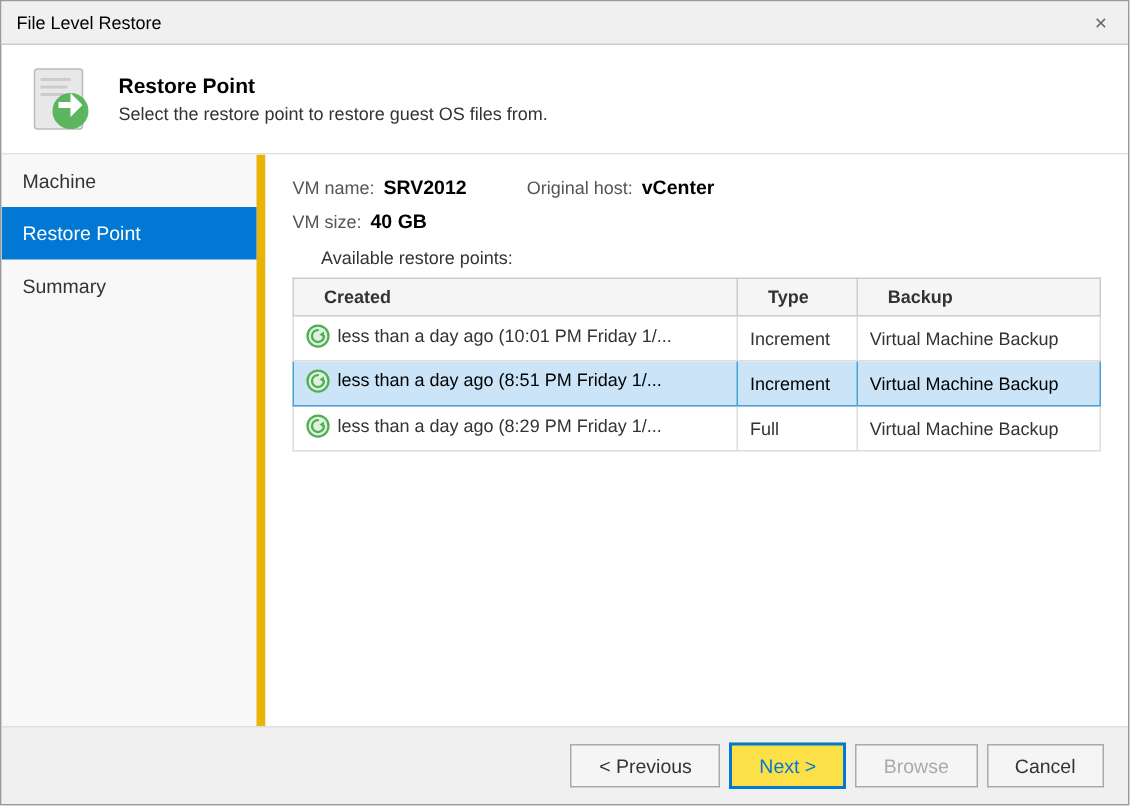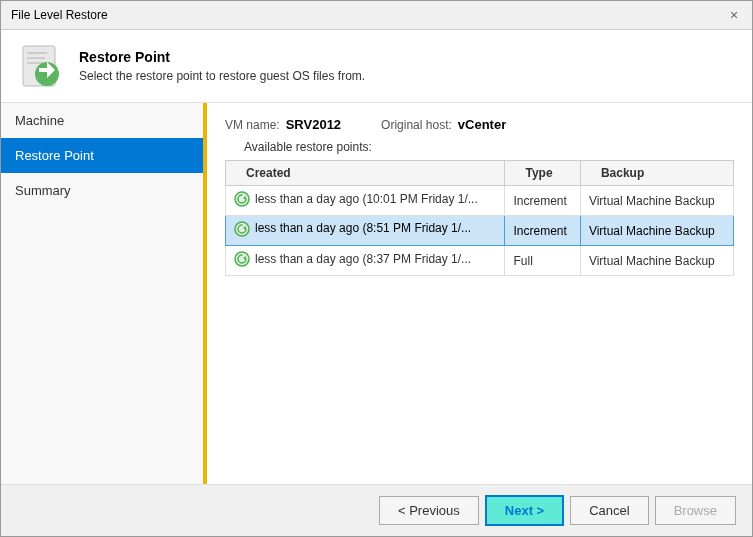--- a/index.html
+++ b/index.html
@@ -79,23 +79,23 @@
     .header-text p {
       font-size: 12px;
       color: #333;
     }
     .content-area {
       display: flex;
       flex: 1;
       overflow: hidden;
     }
     .sidebar {
-      width: 206px;
+      width: 176px;
       background: #f8f8f8;
-      border-right: 4px solid #eab308;
+      border-right: 6px solid #eab308;
       flex-shrink: 0;
     }
     .sidebar-item {
       padding: 10px 14px;
       cursor: pointer;
       color: #333;
       font-size: 13px;
     }
     .sidebar-item.active {
       background: #0078d4;
@@ -172,24 +172,24 @@
     .btn {
       padding: 6px 18px;
       font-size: 13px;
       cursor: pointer;
       border: 1px solid #aaa;
       background: #f5f5f5;
       color: #333;
       min-width: 75px;
     }
     .btn-primary {
-      background: #5eead4;
+      background: #fde047;
       border: 2px solid #0078d4;
       color: #0078d4;
-      font-weight: 700;
+      font-weight: 400;
       text-align: center;
     }
     .btn:disabled {
       color: #aaa;
       cursor: default;
     }
   </style>
 </head>
 <body>
 
@@ -236,20 +236,26 @@
           <div class="vm-info-block">
             <span class="vm-info-label">VM name:</span>
             <span class="vm-info-value">SRV2012</span>
           </div>
           <div class="vm-info-block">
             <span class="vm-info-label">Original host:</span>
             <span class="vm-info-value">vCenter</span>
           </div>
         </div>
 
+        <div class="vm-info vm-size-row">
+          <div class="vm-info-block">
+            <span class="vm-info-label">VM size:</span>
+            <span class="vm-info-value">40 GB</span>
+          </div>
+        </div>
 
         <div class="available-label">Available restore points:</div>
 
         <table class="restore-table">
           <thead>
             <tr>
               <th>Created</th>
               <th>Type</th>
               <th>Backup</th>
             </tr>
@@ -279,30 +285,30 @@
                 <td>Increment</td>
                 <td>Virtual Machine Backup</td>
               </tr>
               <tr>
                 <td><span style="display: inline-flex; align-items: center; gap: 5px;">
                     <svg width="16" height="16" viewBox="0 0 16 16">
                       <circle cx="8" cy="8" r="7" fill="#e0f0e0" stroke="#4caf50" stroke-width="1.5"></circle>
                       <path d="M8 4 A4 4 0 1 0 12 8" fill="none" stroke="#4caf50" stroke-width="1.5" stroke-linecap="round"></path>
                       <polygon points="12,5 12,9 9,7" fill="#4caf50"></polygon>
                     </svg>
-                    <span>less than a day ago (8:37 PM Friday 1/...</span>
+                    <span>less than a day ago (8:29 PM Friday 1/...</span>
                   </span></td>
                 <td>Full</td>
                 <td>Virtual Machine Backup</td>
               </tr>
             </tbody>
         </table>
       </div>
     </div>
 
     <div class="footer">
       <button class="btn">&lt; Previous</button>
       <button class="btn btn-primary">Next &gt;</button>
+      <button class="btn" disabled="">Browse</button>
       <button class="btn">Cancel</button>
-      <button class="btn" disabled="">Browse</button>
     </div>
   </div>
 </div>
 
 </body></html>

